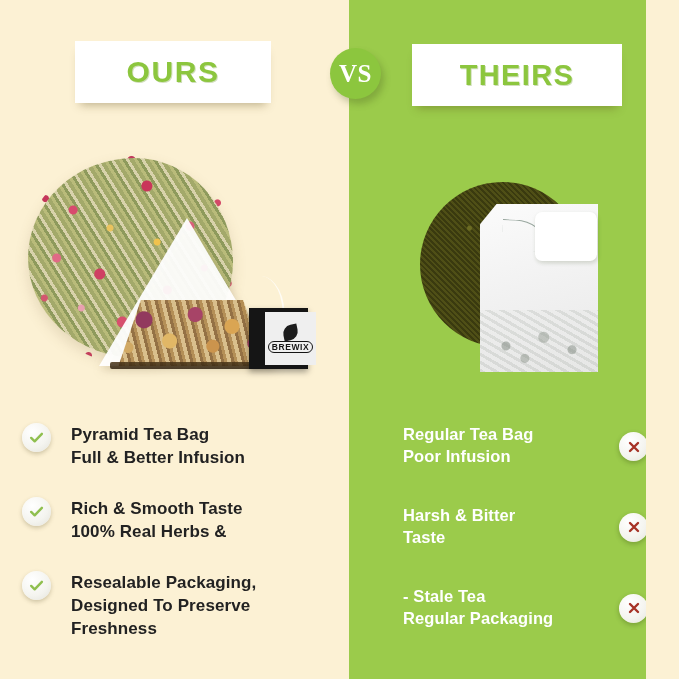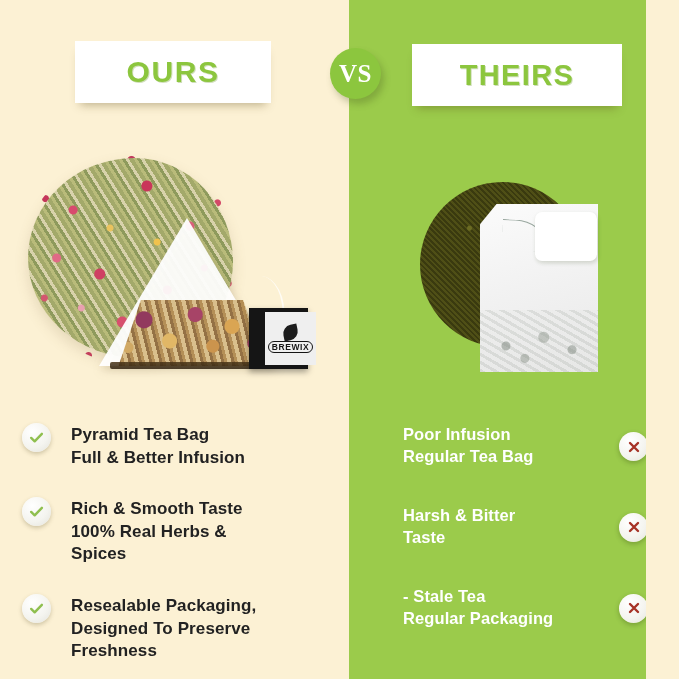--- a/index.html
+++ b/index.html
@@ -275,21 +275,20 @@
 
     <div class="row row-l">
       <div class="mark mark-check">
         <svg width="17" height="17" viewBox="0 0 24 24" aria-hidden="true">
           <path d="M4.5 12.6 L9.4 17.4 L19.6 6.8" fill="none" stroke="#8FBF4F" stroke-width="3.4" stroke-linecap="round" stroke-linejoin="round"></path>
         </svg>
       </div>
       <div class="row-text">
         <div>Rich &amp; Smooth Taste</div>
         <div>100% Real Herbs &amp;</div>
-        <div>Spices</div>
       </div>
     </div>
 
     <div class="row row-l">
       <div class="mark mark-check">
         <svg width="17" height="17" viewBox="0 0 24 24" aria-hidden="true">
           <path d="M4.5 12.6 L9.4 17.4 L19.6 6.8" fill="none" stroke="#8FBF4F" stroke-width="3.4" stroke-linecap="round" stroke-linejoin="round"></path>
         </svg>
       </div>
       <div class="row-text">
@@ -298,22 +297,22 @@
         <div>Freshness</div>
       </div>
     </div>
 
   </div>
 
   <div class="list-right">
 
     <div class="row row-r">
       <div class="row-text">
+        <div>Regular Tea Bag</div>
         <div>Poor Infusion</div>
-        <div>Regular Tea Bag</div>
       </div>
       <div class="spacer"></div>
       <div class="mark mark-x" style="top:8px;">
         <svg width="16" height="16" viewBox="0 0 24 24" aria-hidden="true">
           <path d="M6 6 L18 18 M18 6 L6 18" fill="none" stroke="#A63226" stroke-width="3.6" stroke-linecap="round"></path>
         </svg>
       </div>
     </div>
 
     <div class="row row-r">

